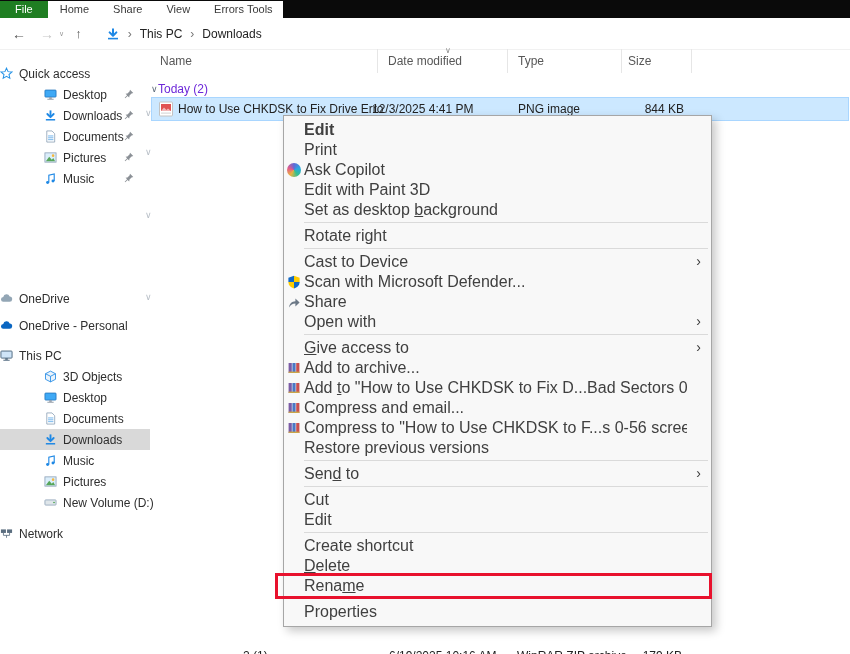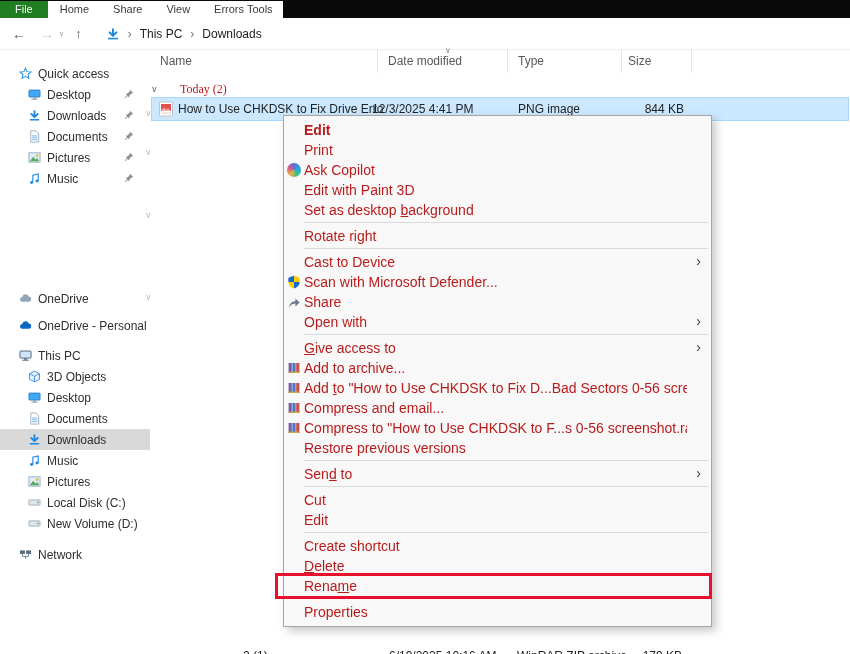--- a/index.html
+++ b/index.html
@@ -29,63 +29,63 @@
   .crumb-sep::before{content:"\203A";}
   .crumb{margin-left:8px;color:#222;}
 
   
   .sidebar{position:absolute;left:0;top:49px;width:150px;height:605px;padding-top:14px;box-sizing:border-box;}
   .srow{height:21px;display:flex;align-items:center;position:relative;}
   .row-od{height:27px;}
   .mt-od{margin-top:96px;}
   .mt-pc{margin-top:6px;}
   .mt-net{margin-top:10px;}
-  .lvl0{padding-left:19px;}
-  .lvl1{padding-left:28px;}
+  .lvl0{}
+  .lvl1{padding-left:44px;}
   .srow .ic{width:13px;height:13px;flex:none;}
   .srow .lbl{margin-left:6px;color:#2e2e2e;font-size:12px;white-space:nowrap;}
   .srow .pin{position:absolute;right:15px;top:4px;width:12px;height:12px;}
   .sel{background:#d9d9d9;}
 
   
   .main{position:absolute;left:150px;top:49px;width:700px;height:605px;}
   .hcell{position:absolute;top:0;height:24px;line-height:24px;color:#575757;
          border-right:1px solid #e6e6e6;box-sizing:border-box;font-size:12px;}
   .h-name{left:2px;width:226px;padding-left:8px;}
   .h-date{left:228px;width:130px;padding-left:10px;}
   .h-type{left:358px;width:114px;padding-left:10px;}
   .h-size{left:472px;width:70px;padding-left:6px;}
   .sort-chev{position:absolute;left:288px;top:-3px;width:20px;text-align:center;font-size:8px;color:#8a8a8a;}
   .sort-chev::before{content:"\2228";}
 
   .group-row{position:absolute;top:33px;left:0;height:16px;}
   .group-chev{position:absolute;left:1px;top:2px;font-size:9px;color:#5d6b7a;}
   .group-chev::before{content:"\2228";}
-  .group-label{position:absolute;left:30px;top:0;font-size:12px;color:#b91c1c;white-space:nowrap;font-family:Liberation Serif, serif;}
+  .group-label{position:absolute;left:8px;top:0;font-size:12px;color:#6d28d9;white-space:nowrap;}
 
   .file-row{position:absolute;top:49px;left:2px;right:2px;height:22px;background:#cce8ff;outline:1px solid #a9d6ff;}
   .f-icon{position:absolute;left:6px;top:3px;width:16px;height:16px;}
   .f-name{position:absolute;left:26px;top:0;width:205px;line-height:22px;white-space:nowrap;overflow:hidden;}
   .f-date{position:absolute;left:220px;top:0;line-height:22px;white-space:nowrap;}
   .f-type{position:absolute;left:366px;top:0;line-height:22px;white-space:nowrap;}
   .f-size{position:absolute;left:470px;top:0;width:70px;line-height:22px;text-align:right;padding-right:8px;box-sizing:border-box;}
 
   .partial-row{position:absolute;top:596px;left:0;right:0;height:22px;}
   .p-name{position:absolute;left:93px;top:0;line-height:22px;white-space:nowrap;}
   .p-date{position:absolute;left:239px;top:0;line-height:22px;white-space:nowrap;}
   .p-type{position:absolute;left:367px;top:0;line-height:22px;white-space:nowrap;}
   .p-size{position:absolute;left:470px;top:0;width:70px;line-height:22px;text-align:right;padding-right:8px;box-sizing:border-box;}
 
   .gchev{position:absolute;font-size:9px;color:#b7bec6;}
   .gchev::before{content:"\2228";}
 
   
   .ctx{position:absolute;left:283px;top:115px;width:429px;box-sizing:border-box;background:#f8f8f8;
        border:1px solid #a6a6a6;box-shadow:4px 4px 9px rgba(0,0,0,0.22);padding:4px 0;z-index:20;}
-  .mi{position:relative;height:20px;line-height:20px;padding-left:20px;padding-right:24px;font-size:14px;color:#b91c1c;}
+  .mi{position:relative;height:20px;line-height:20px;padding-left:20px;padding-right:24px;font-size:16px;color:#404040;}
   .mi .t{display:block;height:20px;overflow:hidden;white-space:nowrap;}
   .mi.bold .t{font-weight:bold;}
   .mi .ic{position:absolute;left:3px;top:3px;width:14px;height:14px;}
   .mi .cop{position:absolute;left:3px;top:3px;width:14px;height:14px;border-radius:50%;
            background:conic-gradient(#5f6ad8,#2aa8e0,#35c08f,#e9b33e,#e2598b,#5f6ad8);}
   .mi .sub{position:absolute;right:0;top:0;width:24px;height:20px;}
   .mi .sub::after{content:"\203A";position:absolute;right:10px;top:0;line-height:19px;font-size:14px;color:#3c3c3c;}
   .msep{height:1px;background:#dadada;margin:2px 3px 3px 20px;}
   .redbox{position:absolute;left:-9px;top:-3px;width:437px;height:26px;border:3px solid #e8112d;
           box-sizing:border-box;pointer-events:none;z-index:5;}
@@ -314,26 +314,20 @@
     <div class="srow lvl1">
       <svg class="ic">
           <use href="#i-pic"></use>
         </svg>
       <span class="lbl">Pictures</span>
     </div>
     <div class="srow lvl1">
       <svg class="ic">
           <use href="#i-disk"></use>
         </svg>
-      <span class="lbl">Local Disk (C:)</span>
-    </div>
-    <div class="srow lvl1">
-      <svg class="ic">
-          <use href="#i-disk"></use>
-        </svg>
       <span class="lbl">New Volume (D:)</span>
     </div>
 
     <div class="srow lvl0 mt-net">
       <svg class="ic">
           <use href="#i-network"></use>
         </svg>
       <span class="lbl">Network</span>
     </div>
   </div>

